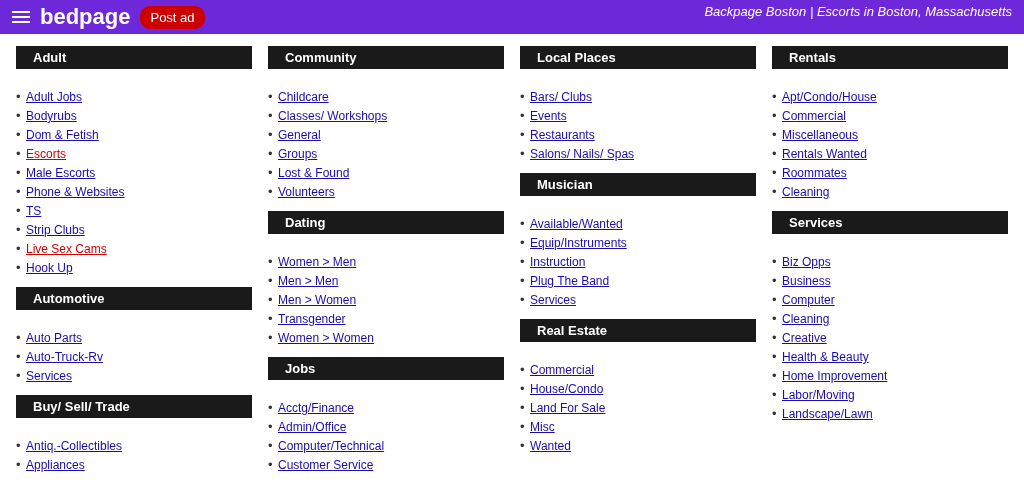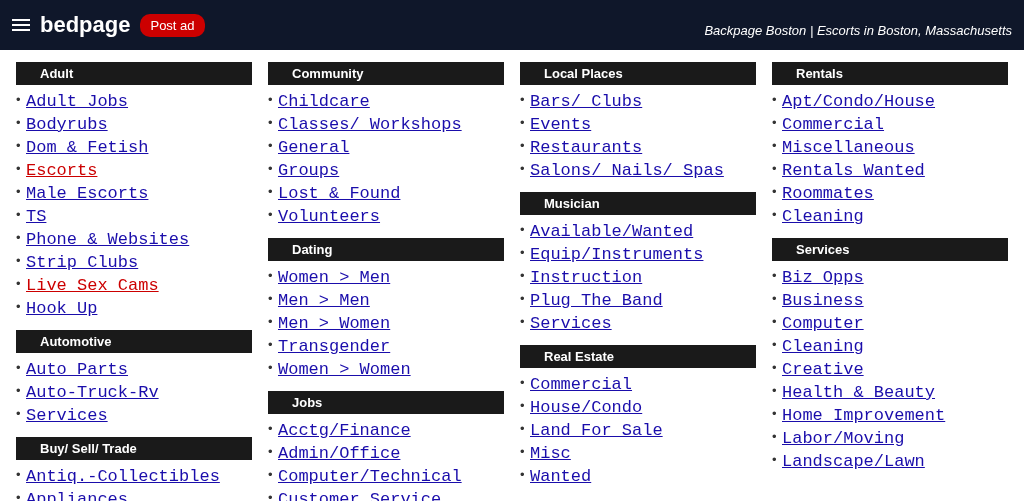--- a/index.html
+++ b/index.html
@@ -1,23 +1,23 @@
 <!DOCTYPE html>
 <html><head>
   <meta charset="utf-8">
   <style>
     * { margin: 0; padding: 0; box-sizing: border-box; }
     body { font-family: Arial, sans-serif; font-size: 13px; background: #fff; }
 
     
     .header {
-      background: #0f172a;
+      background: #6d28d9;
       display: flex;
-      align-items: flex-end;
-      padding: 12px 12px;
+      align-items: flex-start;
+      padding: 4px 12px;
       justify-content: space-between;
     }
     .header-left {
       display: flex;
       align-items: center;
       gap: 10px;
     }
     .hamburger {
       display: flex;
       flex-direction: column;
@@ -60,22 +60,22 @@
 
     .column {
       padding: 4px 8px;
     }
 
     .section-title {
       background: #1a1a1a;
       color: #fff;
       font-weight: bold;
       font-size: 13px;
-      padding: 4px 24px;
-      margin-bottom: 5px;
+      padding: 4px 17px;
+      margin-bottom: 18px;
       margin-top: 10px;
     }
     .section-title:first-child {
       margin-top: 0;
     }
 
     .section-list {
       list-style: none;
       margin-bottom: 4px;
     }
@@ -86,22 +86,21 @@
     }
     .section-list li::before {
       content: "•";
       position: absolute;
       left: 0;
       color: #333;
     }
     .section-list li a {
       color: #1a0dab;
       text-decoration: underline;
-      font-size: 17px;
-      font-family: Liberation Mono, monospace;
+      font-size: 12px;
     }
     .section-list li a.red-link {
       color: #cc0000;
     }
   </style>
 </head>
 <body>
 
 <header class="header">
   <div class="header-left">
@@ -118,22 +117,22 @@
 
 <div class="main" id="main-grid">
 <div class="column">
       <div class="section-title">Adult</div>
       <ul class="section-list">
         <li><a href="#">Adult Jobs</a></li>
         <li><a href="#">Bodyrubs</a></li>
         <li><a href="#">Dom &amp; Fetish</a></li>
         <li><a href="#" class="red-link">Escorts</a></li>
         <li><a href="#">Male Escorts</a></li>
+        <li><a href="#">Phone &amp; Websites</a></li>
         <li><a href="#">TS</a></li>
-        <li><a href="#">Phone &amp; Websites</a></li>
         <li><a href="#">Strip Clubs</a></li>
         <li><a href="#" class="red-link">Live Sex Cams</a></li>
         <li><a href="#">Hook Up</a></li>
       </ul>
       <div class="section-title">Automotive</div>
       <ul class="section-list">
         <li><a href="#">Auto Parts</a></li>
         <li><a href="#">Auto-Truck-Rv</a></li>
         <li><a href="#">Services</a></li>
       </ul>

